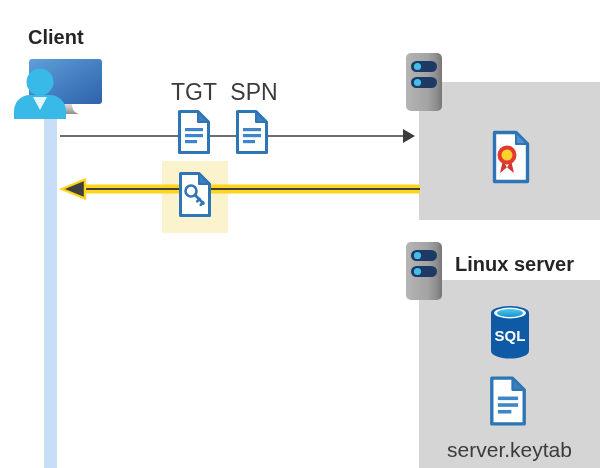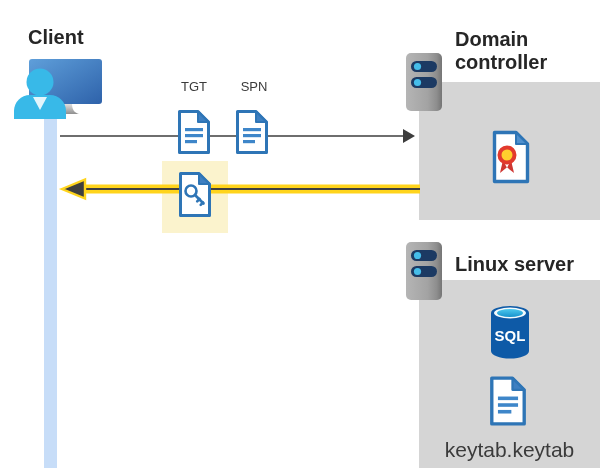--- a/index.html
+++ b/index.html
@@ -2,21 +2,21 @@
 <html><head>
 <meta charset="utf-8">
 <style>
   html,body{margin:0;padding:0;background:#fff;}
   .canvas{
     position:relative;width:600px;height:468px;background:#ffffff;
     font-family:"Liberation Sans",sans-serif;overflow:hidden;margin-top:22px;
   }
   .abs{position:absolute;}
   .bold-label{font-weight:700;color:#262626;font-size:20px;line-height:23px;}
-  .small-label{font-weight:400;color:#3b3b3b;font-size:13px;text-align:center;}
+  .small-label{font-weight:400;color:#3b3b3b;font-size:23px;text-align:center;}
   .box{background:#d5d5d5;z-index:1;}
   .lifeline{background:#c7ddf8;z-index:1;}
   .highlight{background:#fbf3cd;z-index:2;}
   .icon{z-index:4;}
   .arrow{z-index:3;}
   .txt{z-index:5;}
   .keytab-label{font-weight:400;color:#3b3b3b;font-size:21px;text-align:center;}
 </style>
 </head>
 <body>
@@ -99,21 +99,20 @@
           <stop offset="1" stop-color="#757575"></stop>
       </linearGradient>
     </defs>
     <rect x="1" y="1" width="36" height="58" rx="5" fill="url(#gsrv1)"></rect>
     <rect x="6" y="9" width="26" height="11" rx="5.5" fill="#1c3a63"></rect>
     <circle cx="12.5" cy="14.5" r="3.6" fill="#45bde9"></circle>
     <rect x="6" y="25" width="26" height="11" rx="5.5" fill="#1c3a63"></rect>
     <circle cx="12.5" cy="30.5" r="3.6" fill="#45bde9"></circle>
   </svg>
 
-  <div class="abs txt bold-label" style="left:455px;top:6px;width:125px;">Domain controller</div>
 
   <svg class="abs icon" style="left:492px;top:108px;" width="38" height="54" viewBox="0 0 38 54">
     <path d="M2.5 2.5 H24 L35.5 14 V51.5 H2.5 Z" fill="#ffffff" stroke="#2e75b6" stroke-width="3.4" stroke-linejoin="round"></path>
     <path d="M24 2.5 L35.5 14 H24 Z" fill="#4f90ce" stroke="#2e75b6" stroke-width="2" stroke-linejoin="round"></path>
     <path d="M11 30 L8 43 L14.8 37.5 Z" fill="#cf3732"></path>
     <path d="M19 30 L22 43 L15.2 37.5 Z" fill="#cf3732"></path>
     <circle cx="15" cy="25" r="7.5" fill="#ffd02e" stroke="#e23a2e" stroke-width="4"></circle>
   </svg>
 
   <div class="abs box" style="left:419px;top:258px;width:181px;height:200px;"></div>
@@ -151,15 +150,15 @@
   </svg>
 
   <svg class="abs icon" style="left:489px;top:353px;" width="38" height="52" viewBox="0 0 34 46">
     <path d="M2.5 2.5 H21 L31.5 13 V43.5 H2.5 Z" fill="#ffffff" stroke="#2e75b6" stroke-width="3" stroke-linejoin="round"></path>
     <path d="M21 2.5 L31.5 13 H21 Z" fill="#3e7fc1" stroke="#2e75b6" stroke-width="2" stroke-linejoin="round"></path>
     <rect x="8" y="19" width="18" height="3.2" fill="#3e86c9"></rect>
     <rect x="8" y="25" width="18" height="3.2" fill="#3e86c9"></rect>
     <rect x="8" y="31" width="12" height="3.2" fill="#3e86c9"></rect>
   </svg>
 
-  <div class="abs txt keytab-label" style="left:419px;top:416px;width:181px;">keytab.keytab</div>
+  <div class="abs txt keytab-label" style="left:419px;top:416px;width:181px;">server.keytab</div>
 
 </div>
 
 </body></html>

